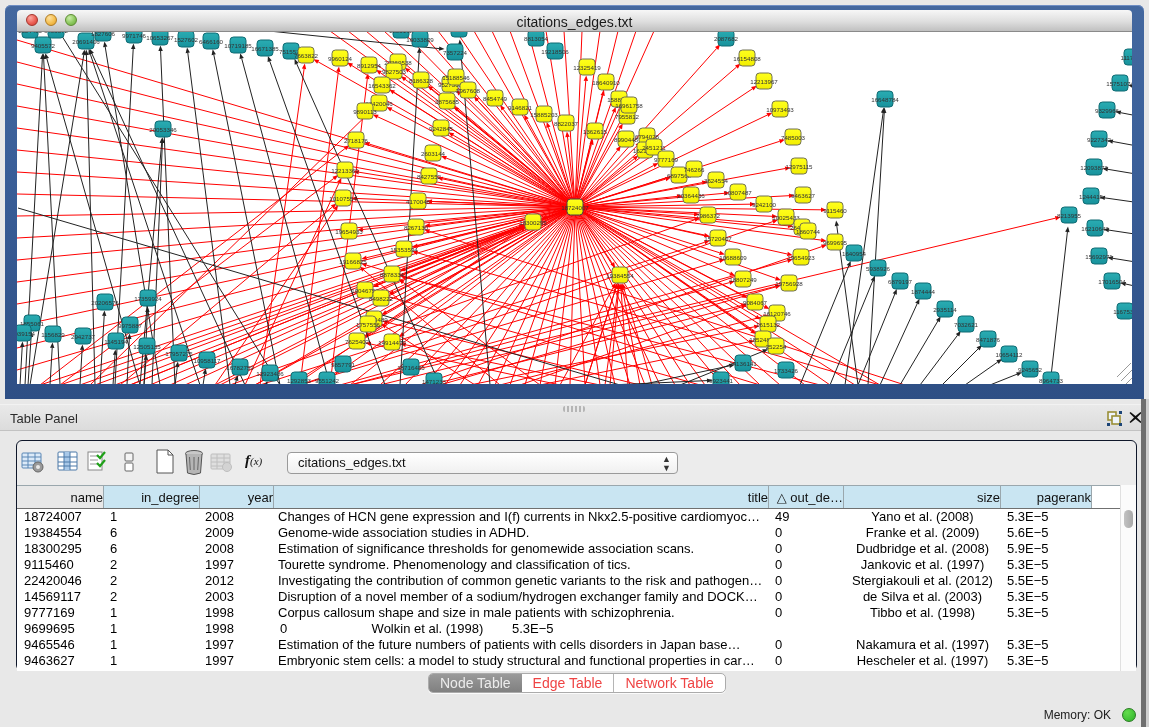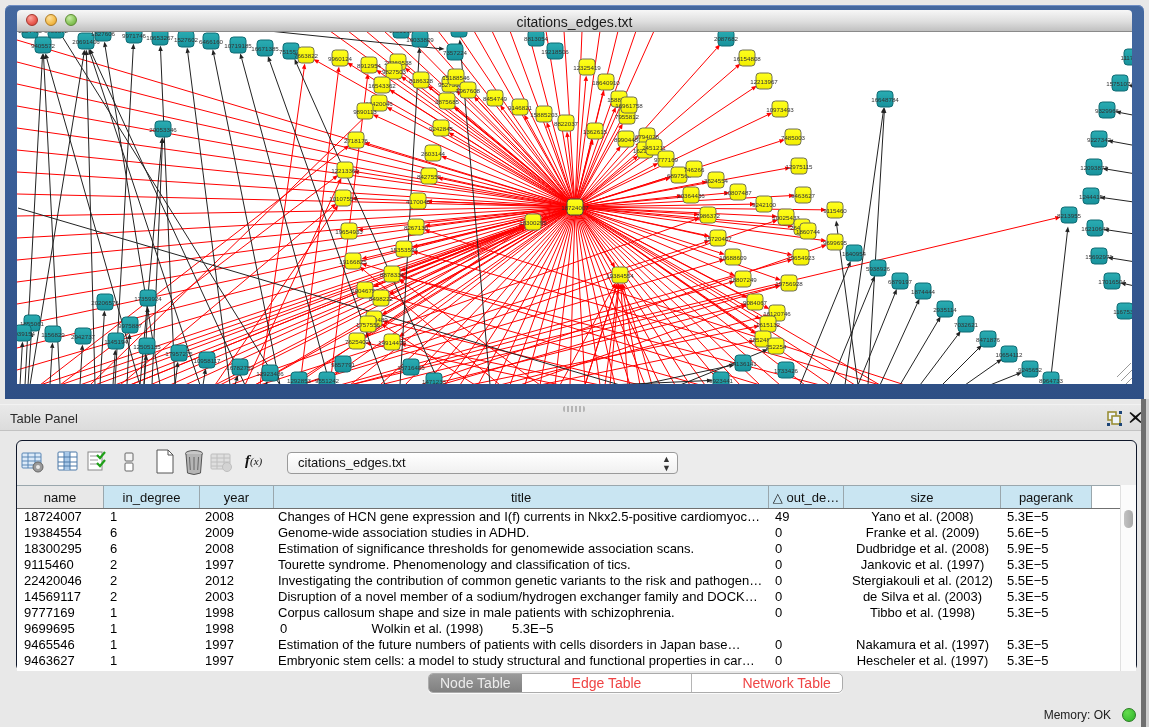--- a/index.html
+++ b/index.html
@@ -21,40 +21,40 @@
 #tpbar .t { position:absolute; left:10px; top:6px; font-size:13px; color:#2b2b2b; }
 #panel { position:absolute; left:16px; top:440px; width:1121px; height:231px;
   background:#ececec; border:1px solid #0f172a; border-radius:6px; }
 #toolbar { position:absolute; left:0; top:0; width:100%; height:42px; }
 #combo { position:absolute; left:270px; top:11px; width:391px; height:22px;
   background:linear-gradient(180deg,#ffffff,#f0f0f0); border:1px solid #9a9a9a;
   border-radius:4px; font-size:13px; color:#111; line-height:20px; padding-left:10px; }
 #combo .arr { position:absolute; right:6px; top:2px; font-size:9px; color:#333; line-height:9px; }
 #thead { position:absolute; left:0px; top:44px; width:1103px; height:24px; display:flex;
   background:#c9e5f2; border-top:1px solid #9aa7ad; border-bottom:1px solid #707070; }
-#thead div { border-right:1px solid #9aa7ad; height:100%; text-align:center;
+#thead div { border-right:1px solid #9aa7ad; height:100%; text-align:right;
   font-size:13px; color:#111; line-height:23px; overflow:hidden; white-space:nowrap; }
 #tbody { position:absolute; left:0px; top:68px; width:1103px; height:162px;
   background:#fff; overflow:hidden; }
 .tr { display:flex; height:16px; font-size:13px; color:#000; white-space:nowrap; }
 .tr div { overflow:hidden; }
 .c0 { width:87px;  padding-left:7px; }
 .c1 { width:96px;  padding-left:6px; }
 .c2 { width:74px;  padding-left:5px; }
 .c3 { width:495px; padding-left:4px; }
 .c4 { width:75px;  padding-left:6px; }
 .c5 { width:157px; text-align:center; }
 .c6 { width:91px;  padding-left:6px; }
 #vscroll { position:absolute; left:1103px; top:44px; width:16px; height:186px;
   background:#fbfbfb; border-left:1px solid #e0e0e0; }
 #vscroll .thumb { position:absolute; left:3px; top:25px; width:9px; height:18px;
   background:linear-gradient(90deg,#c2c2c2,#a8a8a8); border-radius:4.5px; }
 #seg { position:absolute; left:428px; top:673px; height:20px; display:flex;
   border:1px solid #ababab; border-radius:5px; overflow:hidden;
-  background:#fff; box-shadow:0 1px 0 rgba(255,255,255,.8);gap:39px; }
+  background:#fff; box-shadow:0 1px 0 rgba(255,255,255,.8); }
 #seg div { font-size:14px; line-height:19px; padding:0 11px; color:#ef4444; }
 #seg .sel { background:linear-gradient(180deg,#9a9a9a,#808080); color:#ececec; }
 #seg .sep { padding:0; width:1px; background:#b5b5b5; }
 #mem { position:absolute; right:38px; top:708px; font-size:12px; color:#222; }
 #memdot { position:absolute; right:13px; top:708px; width:14px; height:14px;
   border-radius:50%; background:radial-gradient(circle at 35% 30%,#64dd4e,#2eb32a);
   border:1.5px solid #2a7a23; }
 #rightbar { position:absolute; left:1141px; top:399px; width:5px; height:328px;
   background:#6f6f6f; }
 #rightbar2 { position:absolute; left:1146px; top:399px; width:3px; height:328px;

